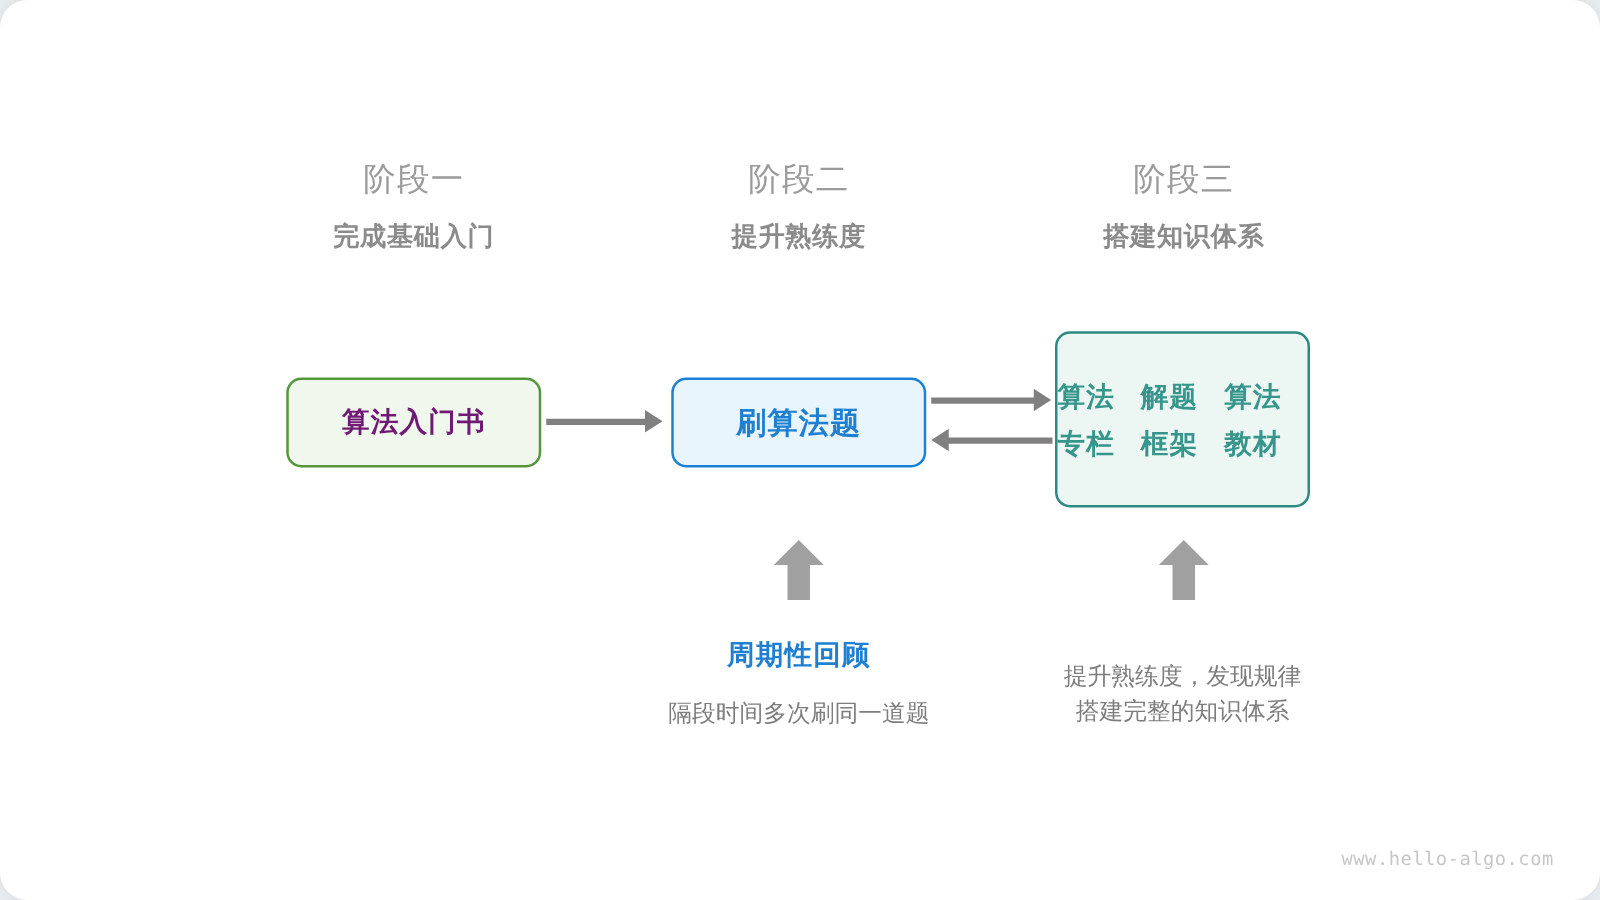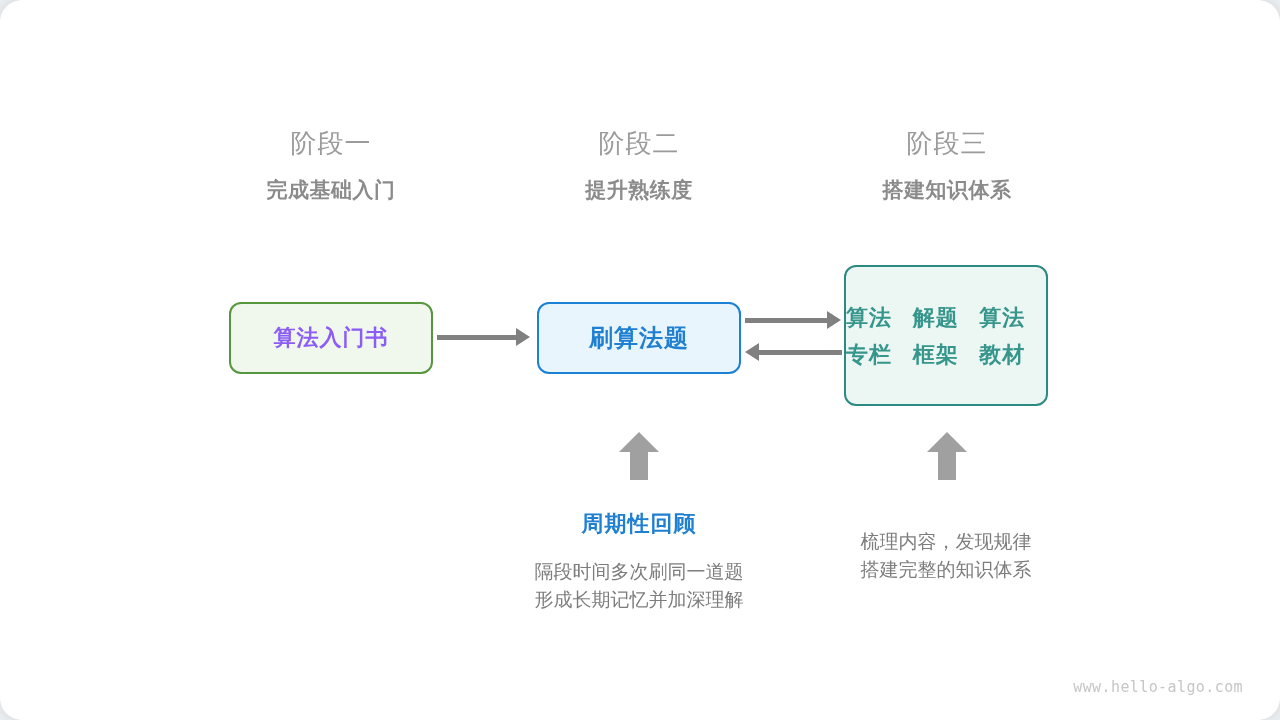--- a/index.html
+++ b/index.html
@@ -59,21 +59,21 @@
     flex-direction: row;
     align-items: center;
     justify-content: center;
     font-weight: bold;
   }
   #node-book {
     left: 229px; top: 302px; width: 204px; height: 72px;
     border-color: #56963f;
     background: #f0f7ec;
   }
-  #node-book .node-line { color: #8b5cf6; font-size: 22px; letter-spacing: 1px; }
+  #node-book .node-line { color: #701a75; font-size: 22px; letter-spacing: 1px; }
 
   #node-practice {
     left: 537px; top: 302px; width: 204px; height: 72px;
     border-color: #1b81d4;
     background: #e9f5fd;
   }
   #node-practice .node-line { color: #1f7fd0; font-size: 24px; letter-spacing: 1px; }
 
   #node-resources {
     left: 844px; top: 265px; width: 204px; height: 141px;
@@ -204,26 +204,25 @@
     <polygon points="20,0 40,20 29,20 29,48 11,48 11,20 0,20" fill="#a0a0a0"></polygon>
   </svg>
   <svg class="uparrow" id="uparrow-summary" viewBox="0 0 40 48">
     <polygon points="20,0 40,20 29,20 29,48 11,48 11,20 0,20" fill="#a0a0a0"></polygon>
   </svg>
 
   <div class="annotation" id="anno-review">
     <div class="anno-title">周期性回顾</div>
     <div class="anno-desc">
       <div>隔段时间多次刷同一道题</div>
-      <div>形成长期记忆并加深理解</div>
     </div>
   </div>
 
   <div class="annotation" id="anno-summary">
     <div class="anno-desc">
-      <div>梳理内容，发现规律</div>
+      <div>提升熟练度，发现规律</div>
       <div>搭建完整的知识体系</div>
     </div>
   </div>
 
   <div id="watermark">www.hello-algo.com</div>
 
 </div>
 
 </body></html>

